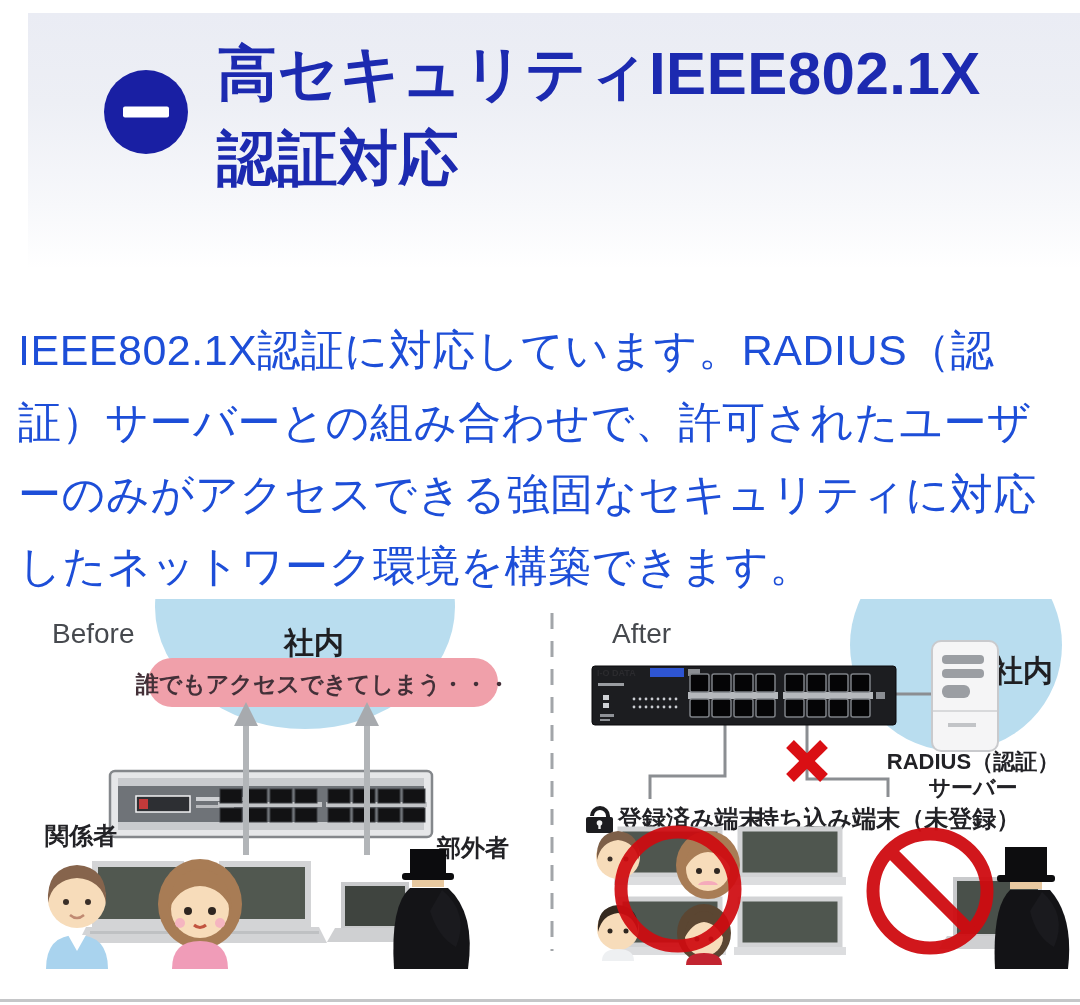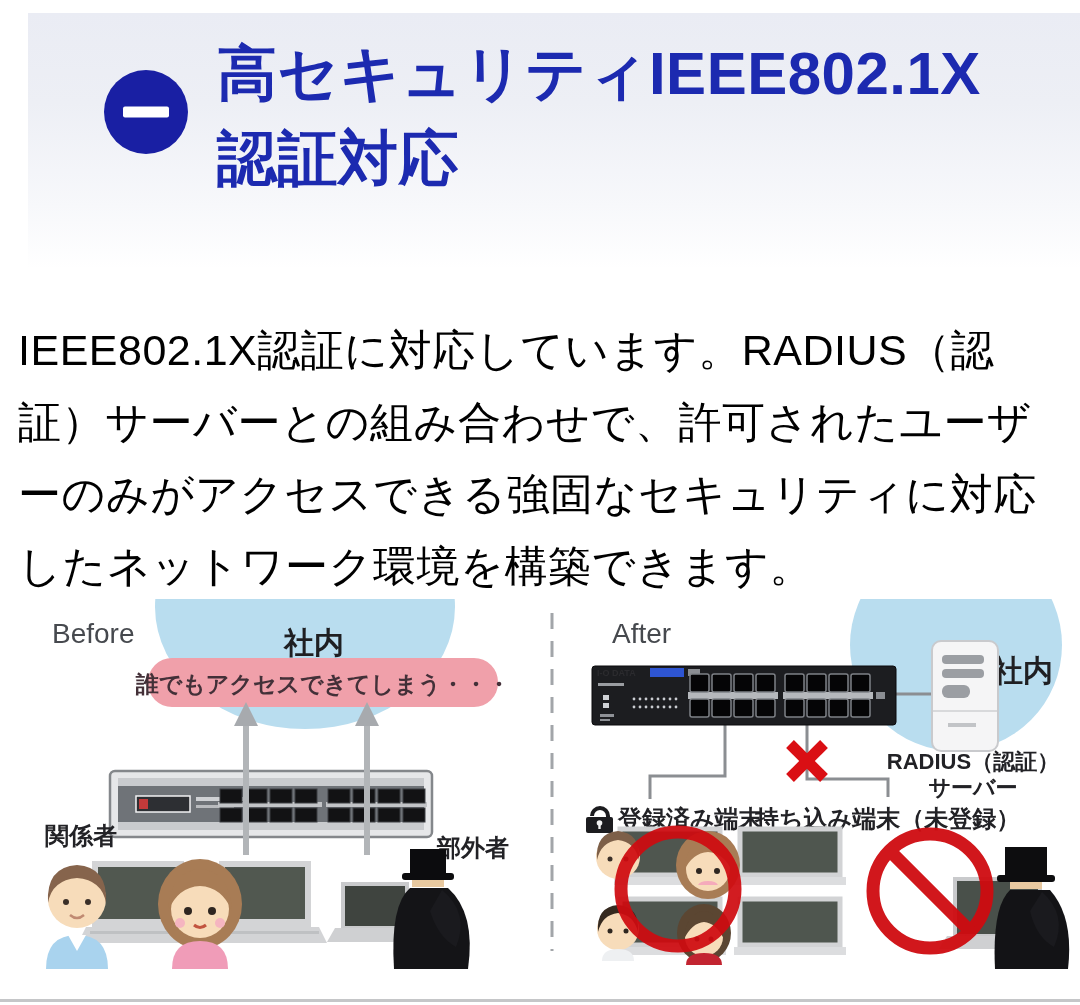--- a/index.html
+++ b/index.html
@@ -13,21 +13,21 @@
   .minus-badge { position:absolute; left:76px; top:57px; width:84px; height:84px;
     border-radius:50%; background:#191fa3; }
   .minus-badge .bar { position:absolute; left:50%; top:50%; width:46px; height:11px;
     transform:translate(-50%,-50%); background:#ffffff; border-radius:2px; }
   .headline { position:absolute; left:189px; top:18px; width:880px;
     font-size:60px; font-weight:700; color:#1c2ab0; line-height:1.42;
     white-space:pre-line; letter-spacing:0.5px; }
 
   
   .paragraph { position:absolute; left:18px; top:314px; width:1050px;
-    font-size:43px; color:#000000; line-height:72px; white-space:pre-line;
+    font-size:43px; color:#1d4ed8; line-height:72px; white-space:pre-line;
     letter-spacing:0.5px; }
 
   
   .diagram { position:absolute; left:10px; top:599px; width:1070px; height:370px; }
   svg { font-family:"Liberation Sans","DejaVu Sans",sans-serif; }
   svg text { fill:#2b2b2e; }
   .scene-label { font-size:28px; fill:#46494e; }
   .zone-label { font-size:30px; font-weight:700; fill:#1f1f22; }
   .warn-label { font-size:23px; font-weight:700; fill:#433038; }
   .small-label { font-size:24px; font-weight:700; fill:#222226; }

